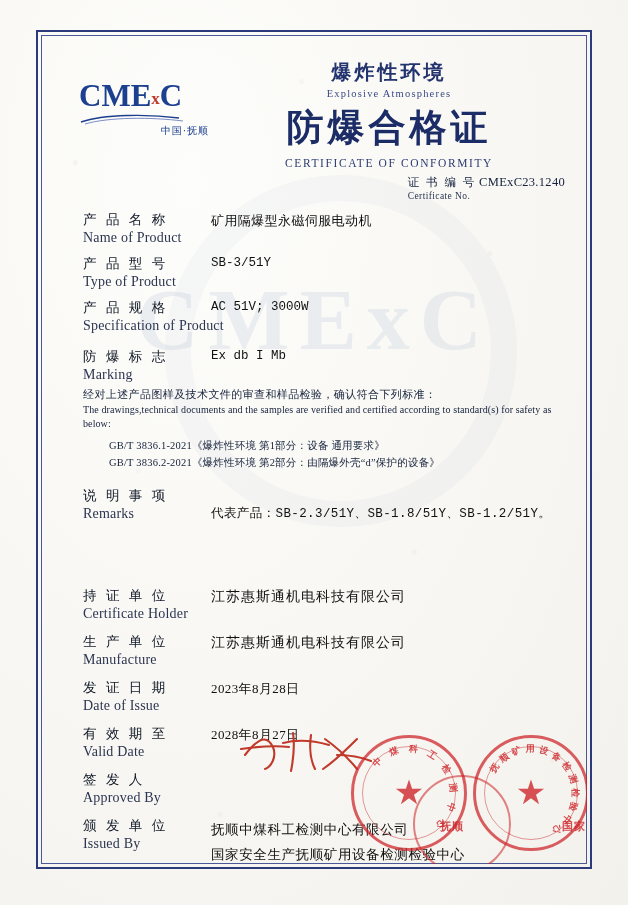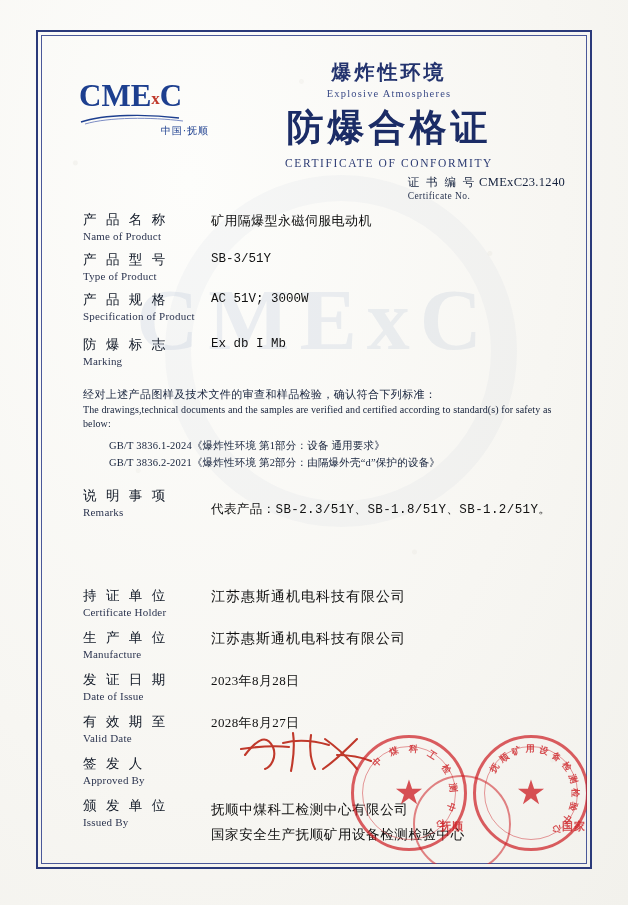--- a/index.html
+++ b/index.html
@@ -187,21 +187,21 @@
     width: 128px;
     flex: 0 0 128px;
   }
   .flabel .cn {
     font-size: 13.5px;
     color: #101826;
     letter-spacing: 3px;
     white-space: nowrap;
   }
   .flabel .en {
-    font-size: 11px;
+    font-size: 14px;
     color: #2c3550;
     letter-spacing: .2px;
     margin-top: 1px;
     white-space: nowrap;
   }
   .fvalue {
     font-size: 13px;
     color: #111;
     padding-top: 1px;
     letter-spacing: .4px;
@@ -425,21 +425,21 @@
         </div>
         <div class="fvalue mono">Ex db I Mb</div>
       </div>
 
     </div>
 
     <div class="standards">
       <div class="cn">经对上述产品图样及技术文件的审查和样品检验，确认符合下列标准：</div>
       <div class="en">The drawings,technical documents and the samples are verified and certified according to standard(s) for safety as below:</div>
       <div class="std-list">
-        <div>GB/T 3836.1-2024《爆炸性环境   第1部分：设备  通用要求》</div>
+        <div>GB/T 3836.1-2021《爆炸性环境   第1部分：设备  通用要求》</div>
         <div>GB/T 3836.2-2021《爆炸性环境   第2部分：由隔爆外壳“d”保护的设备》</div>
       </div>
     </div>
 
     <div class="remarks">
       <div class="flabel">
         <div class="cn">说 明 事 项</div>
         <div class="en">Remarks</div>
       </div>
       <div class="fvalue">代表产品：SB-2.3/51Y、SB-1.8/51Y、SB-1.2/51Y。</div>

